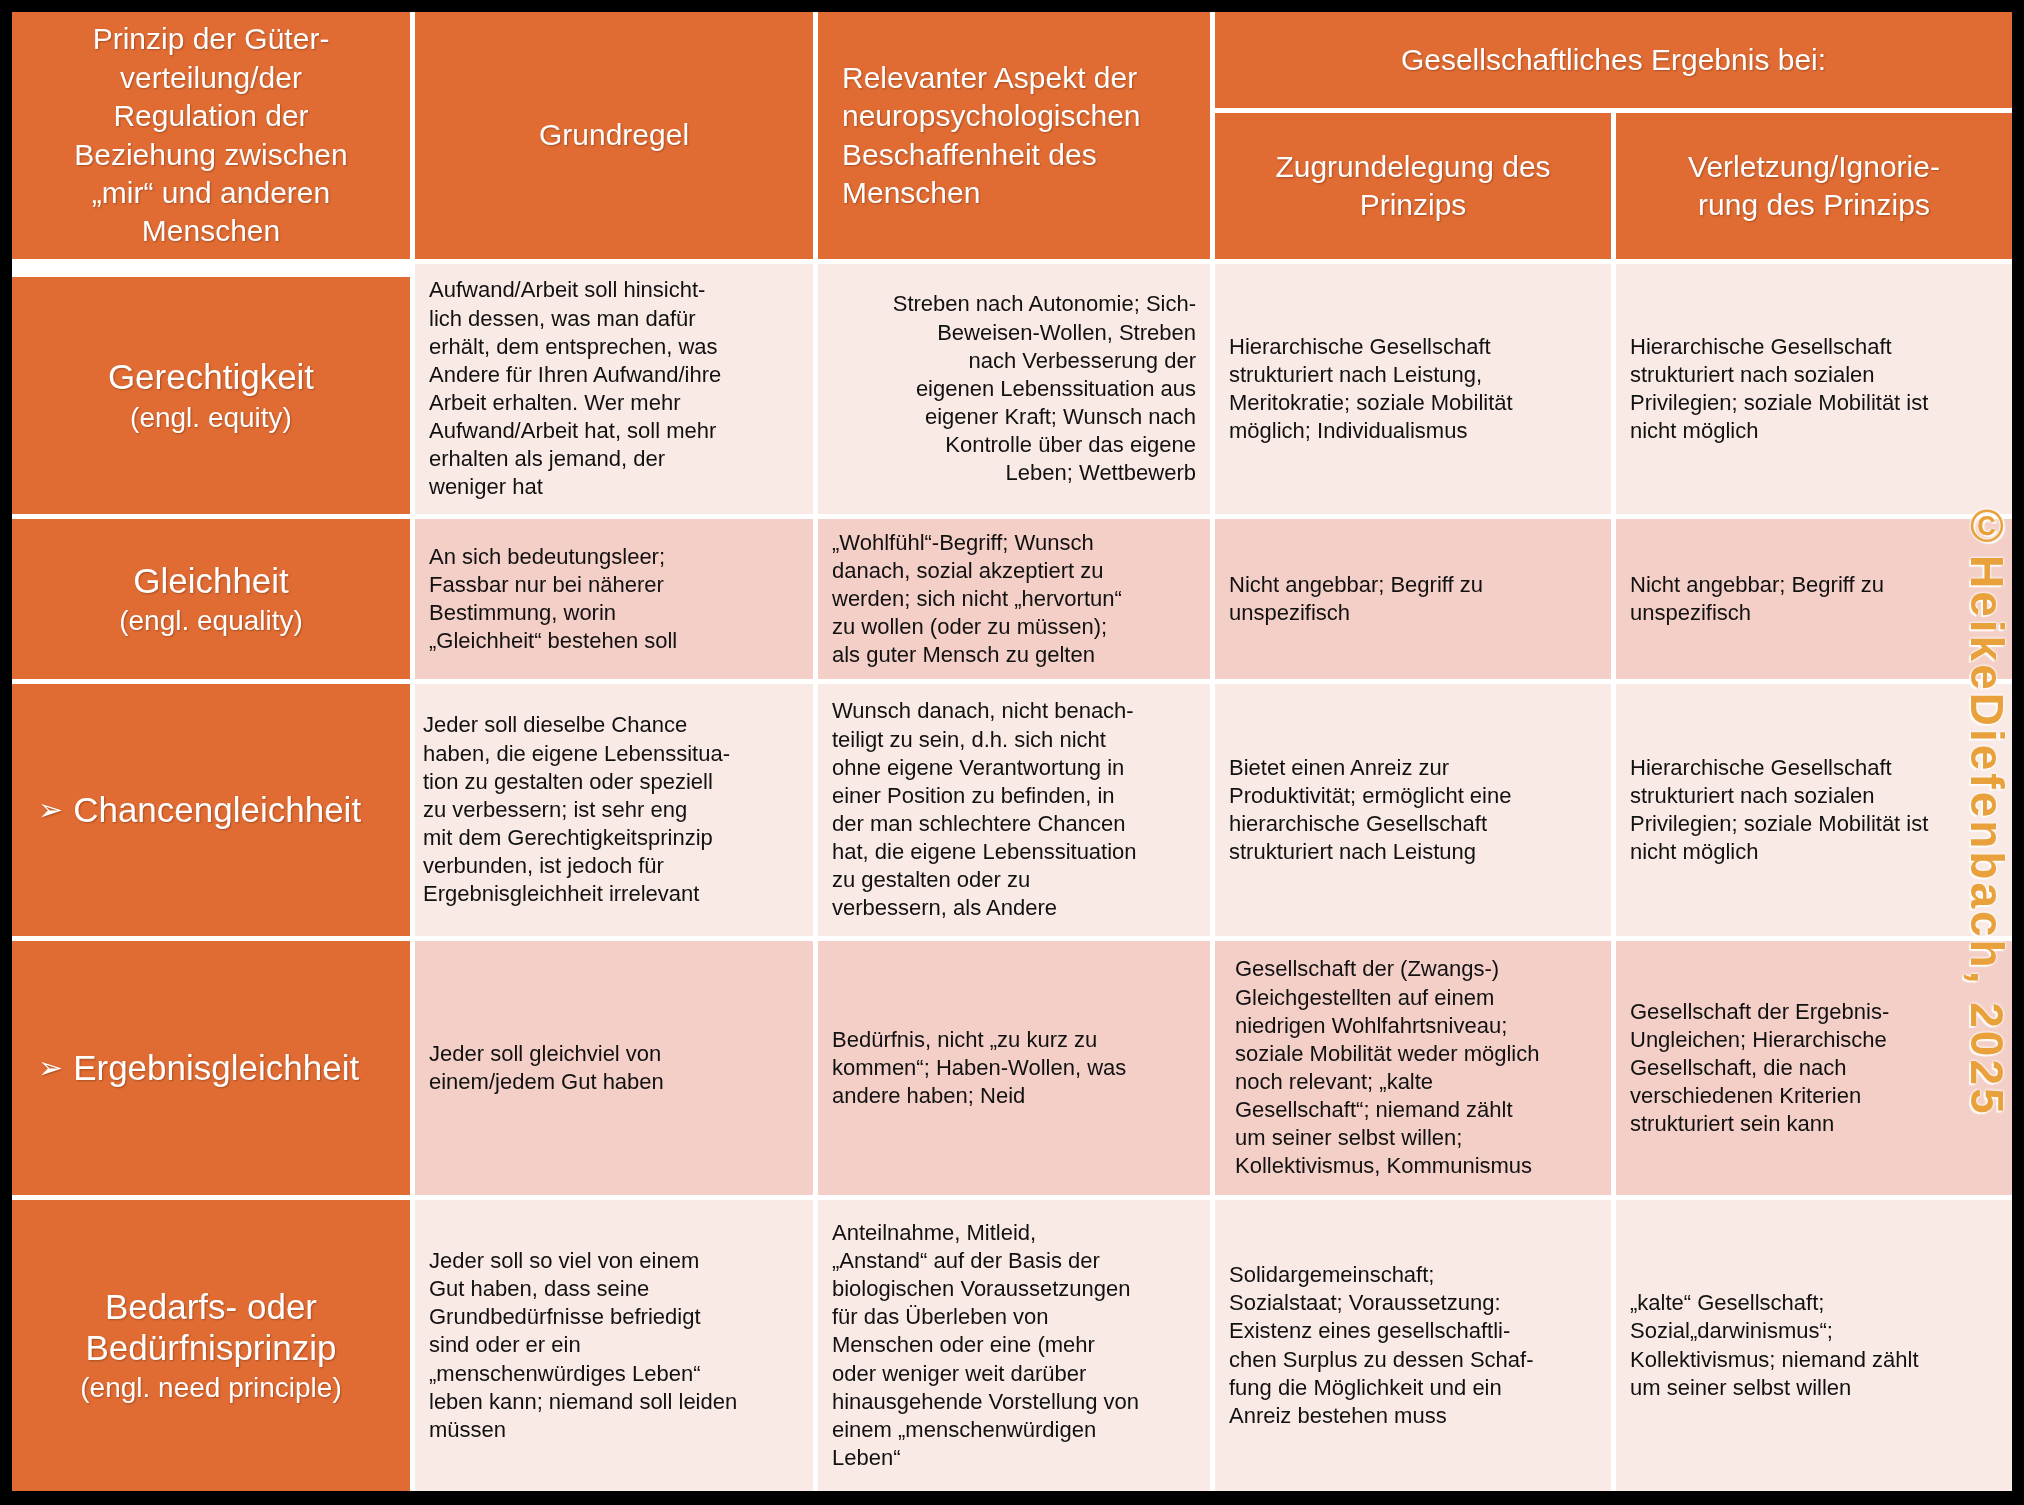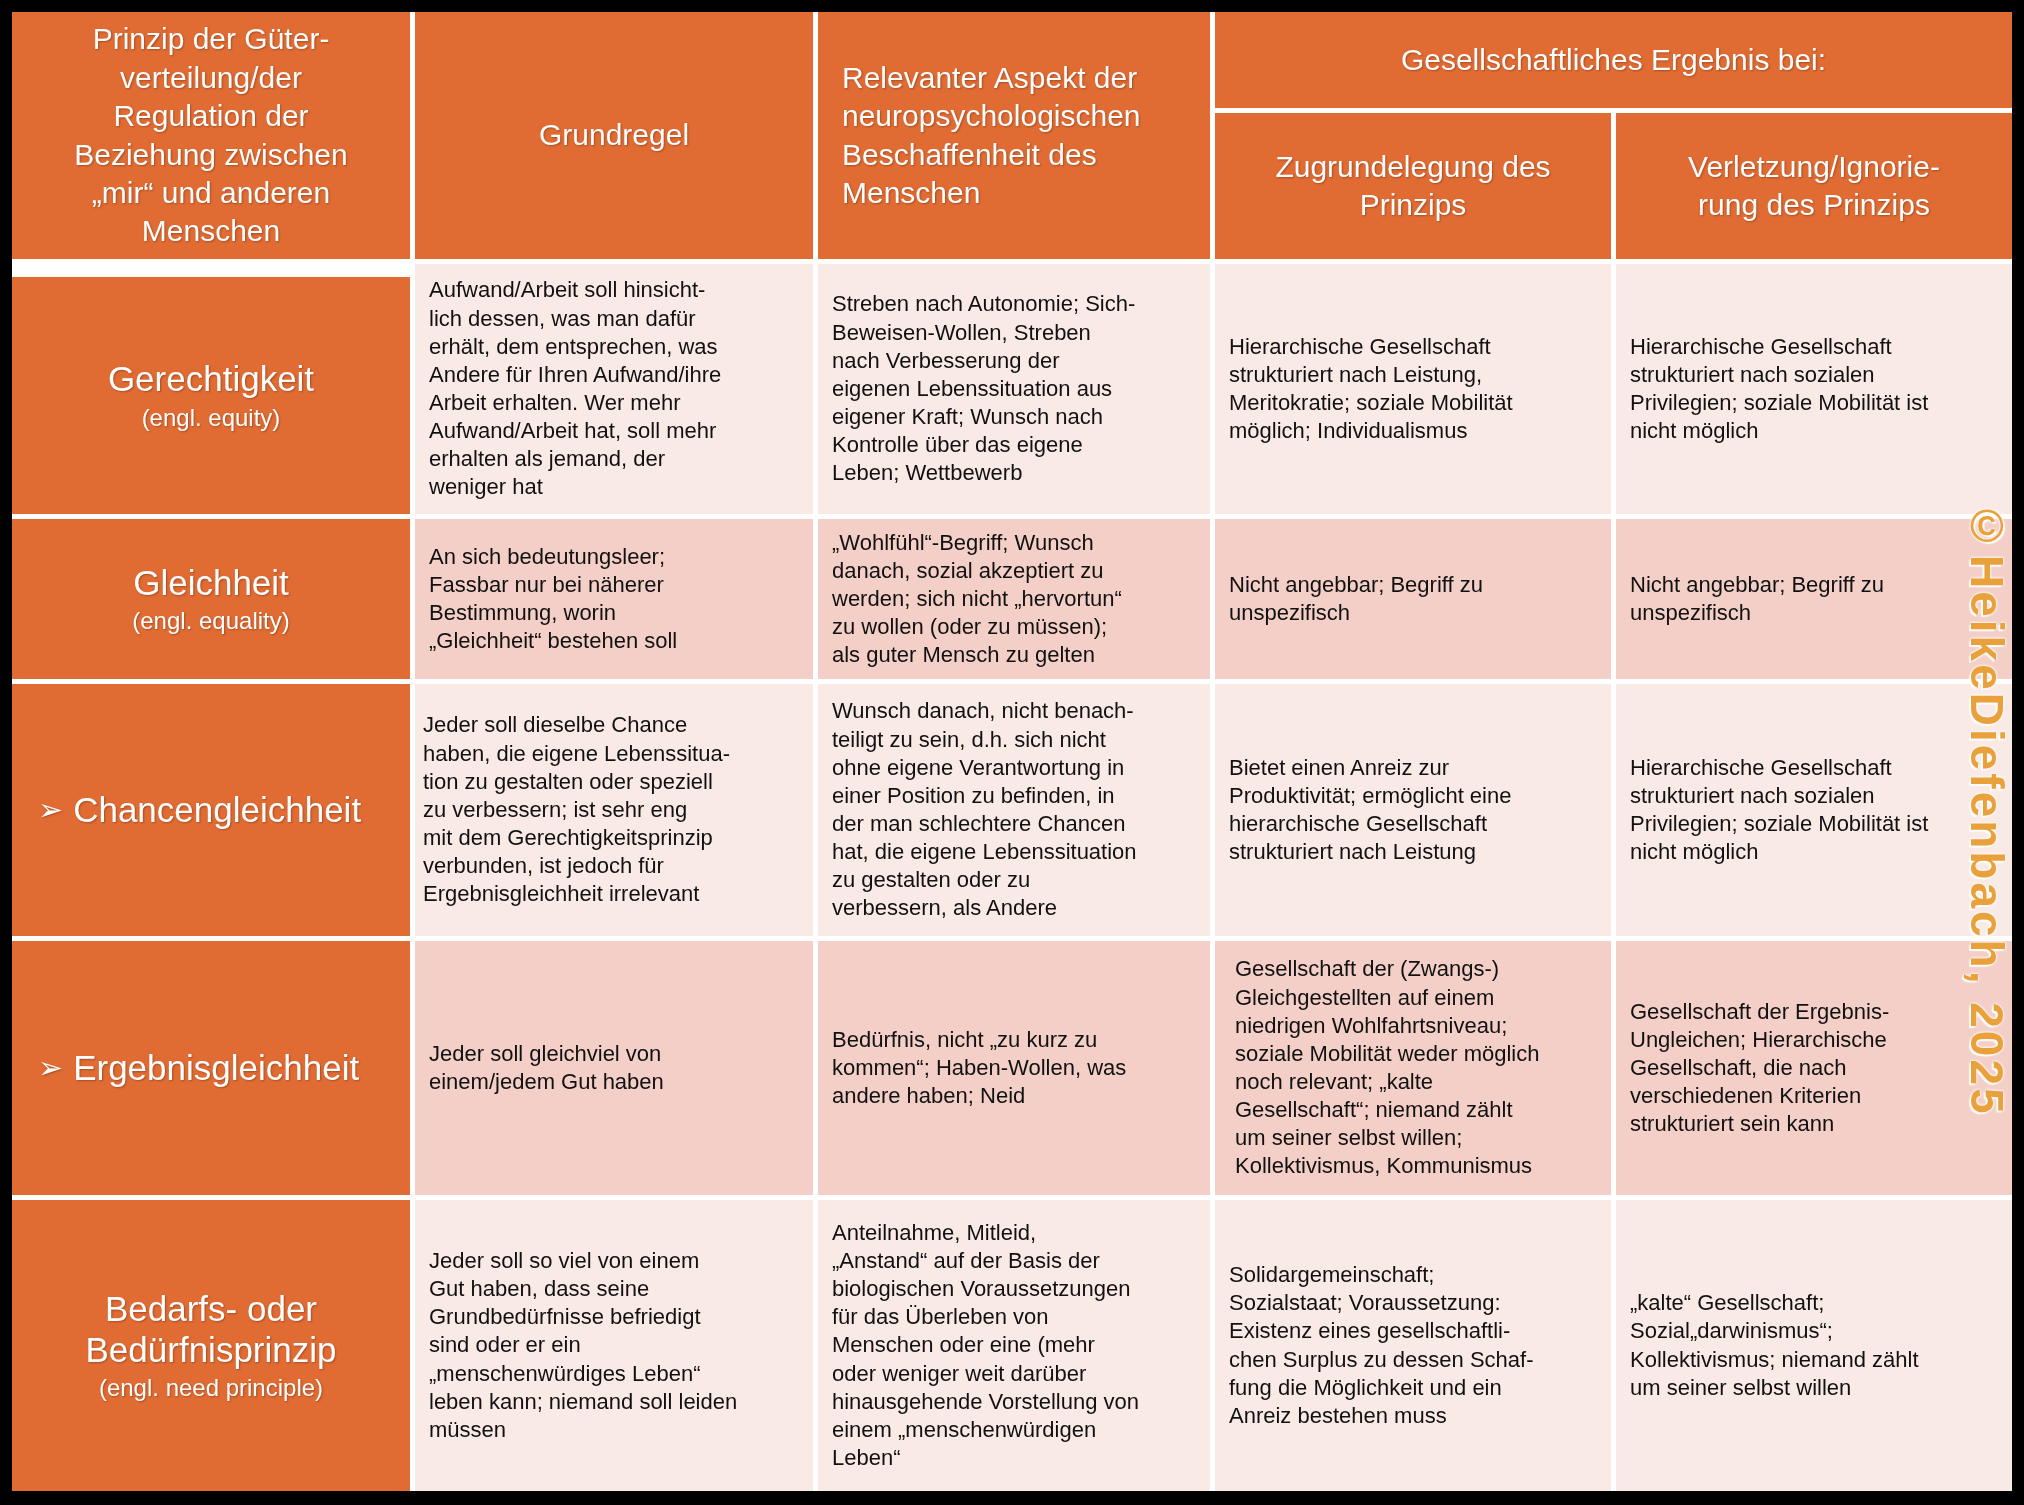--- a/index.html
+++ b/index.html
@@ -28,21 +28,21 @@
     padding: 10px 16px; text-shadow: 1px 1px 2px rgba(60,20,0,0.35);
   }
   .hcell.align-left { text-align: left; padding-left: 24px; }
   .preline { white-space: pre-line; }
   .body-cell {
     font-size: 22px; line-height: 1.28; text-align: left;
     padding: 10px 14px; white-space: pre-line;
   }
   .label-cell { padding: 8px 12px; text-align: center; text-shadow: 1px 1px 2px rgba(60,20,0,0.35); }
   .label-main { font-size: 35px; line-height: 1.15; }
-  .label-sub  { font-size: 24px; margin-top: 4px; }
+  .label-sub  { font-size: 28px; margin-top: 4px; }
   .label-cell.arrow-row { align-items: flex-start; text-align: left; padding-left: 26px; }
   .arrow-line { display: flex; align-items: center; }
   .arrow-glyph { margin-right: 10px; font-size: 30px; }
   .watermark {
     position: absolute;
     top: 500px; right: 10px;
     writing-mode: vertical-rl;
     font-size: 46px; font-weight: bold; letter-spacing: 3px;
     color: #E9A13B;
     text-shadow: 0 0 3px #ffffff, 0 0 3px #ffffff, 2px 2px 1px rgba(255,255,255,0.85);
@@ -77,21 +77,21 @@
       <div class="label-sub">(engl. equity)</div>
     </div>
     <div class="cell pink-light body-cell" style="grid-column:2; grid-row:3;">Aufwand/Arbeit soll hinsicht-
 lich dessen, was man dafür
 erhält, dem entsprechen, was
 Andere für Ihren Aufwand/ihre
 Arbeit erhalten. Wer mehr
 Aufwand/Arbeit hat, soll mehr
 erhalten als jemand, der
 weniger hat</div>
-    <div class="cell pink-light body-cell" style="grid-column:3; grid-row:3;">Streben nach Autonomie; Sich-
+    <div class="cell pink-light body-cell" style="grid-column:3; grid-row:3;text-align:right;">Streben nach Autonomie; Sich-
 Beweisen-Wollen, Streben
 nach Verbesserung der
 eigenen Lebenssituation aus
 eigener Kraft; Wunsch nach
 Kontrolle über das eigene
 Leben; Wettbewerb</div>
     <div class="cell pink-light body-cell" style="grid-column:4; grid-row:3;">Hierarchische Gesellschaft
 strukturiert nach Leistung,
 Meritokratie; soziale Mobilität
 möglich; Individualismus</div>

